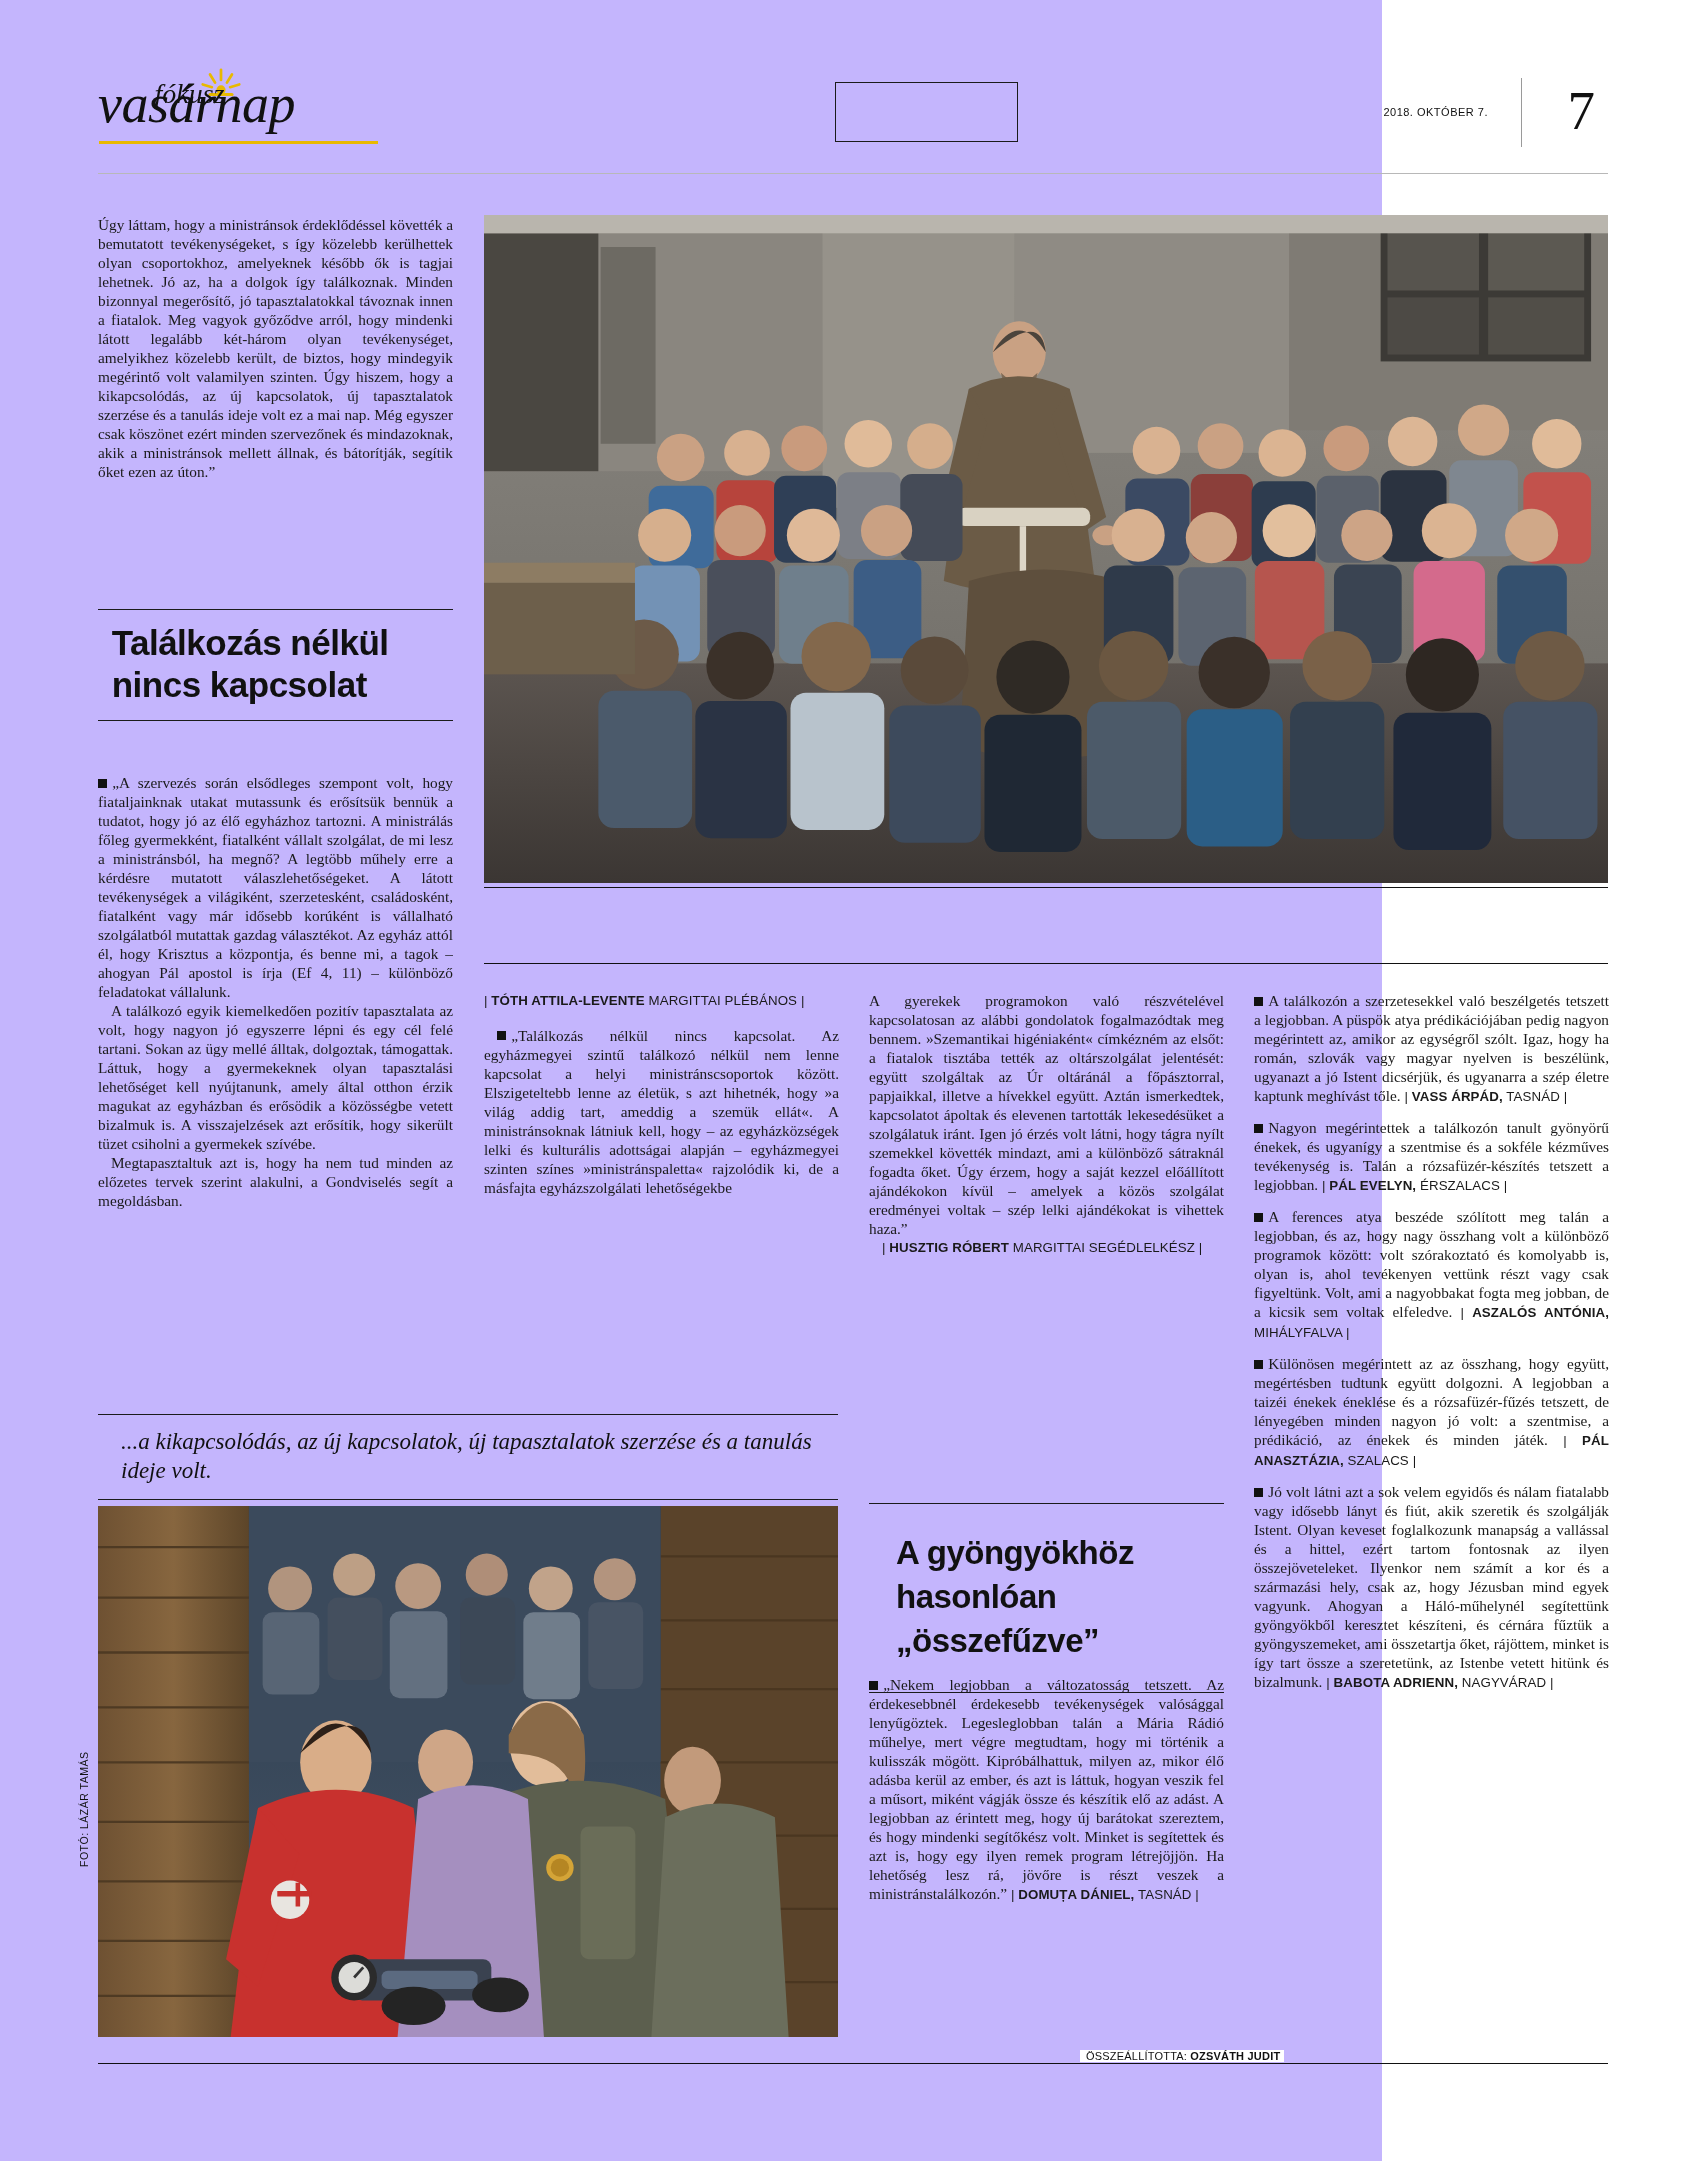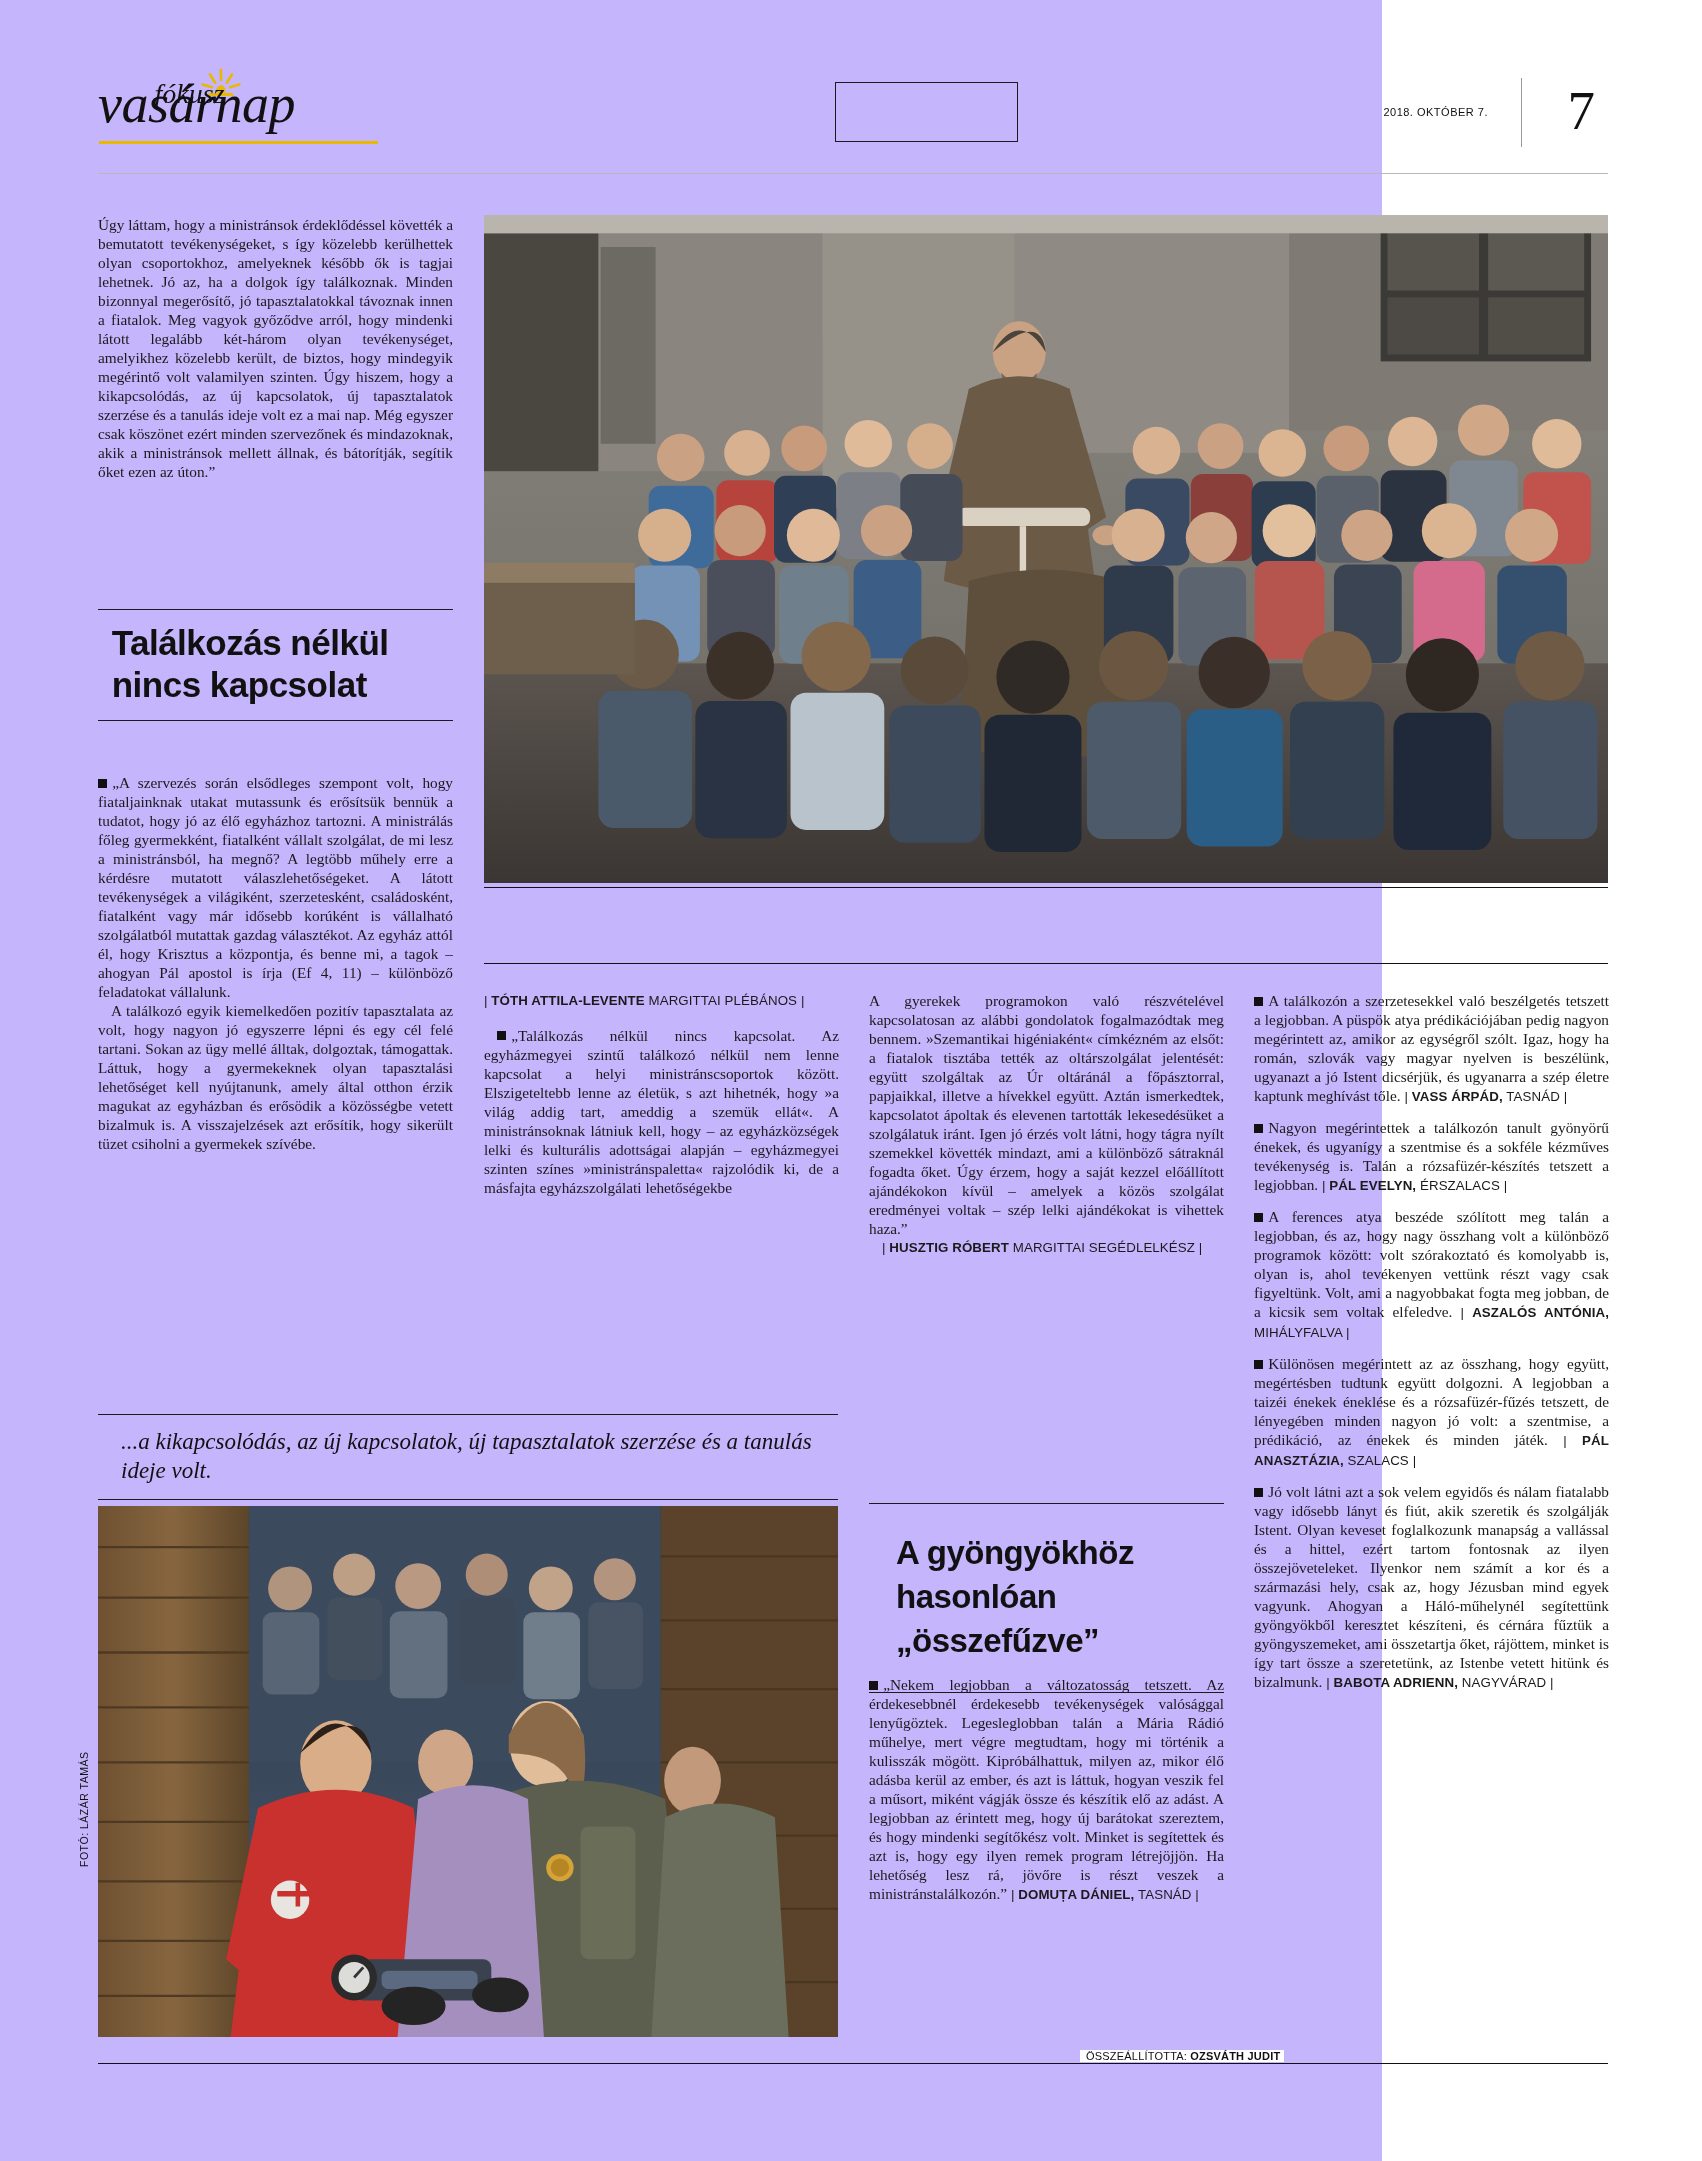--- a/index.html
+++ b/index.html
@@ -344,20 +344,21 @@
     <p>Úgy láttam, hogy a ministránsok érdeklődéssel követték a bemutatott tevékenységeket, s így közelebb kerülhettek olyan csoportokhoz, amelyeknek később ők is tagjai lehetnek. Jó az, ha a dolgok így találkoznak. Minden bizonnyal megerősítő, jó tapasztalatokkal távoznak innen a fiatalok. Meg vagyok győződve arról, hogy mindenki látott legalább két-három olyan tevékenységet, amelyikhez közelebb került, de biztos, hogy mindegyik megérintő volt valamilyen szinten. Úgy hiszem, hogy a kikapcsolódás, az új kapcsolatok, új tapasztalatok szerzése és a tanulás ideje volt ez a mai nap. Még egyszer csak köszönet ezért minden szervezőnek és mindazoknak, akik a ministránsok mellett állnak, és bátorítják, segítik őket ezen az úton.”</p>
   </div>
 
   <div class="headline-box">
     <h1>Találkozás nélkül nincs kapcsolat</h1>
   </div>
 
   <div class="left-body col-text">
     <p><span class="sq"></span><span>„A szervezés során elsődleges szempont volt, hogy fiataljainknak utakat mutassunk és erősítsük bennük a tudatot, hogy jó az élő egyházhoz tartozni. A ministrálás főleg gyermekként, fiatalként vállalt szolgálat, de mi lesz a ministránsból, ha megnő? A legtöbb műhely erre a kérdésre mutatott válaszlehetőségeket. A látott tevékenységek a világiként, szerzetesként, családosként, fiatalként vagy már idősebb korúként is vállalható szolgálatból mutattak gazdag választékot. Az egyház attól él, hogy Krisztus a központja, és benne mi, a tagok – ahogyan Pál apostol is írja (Ef 4, 11) – különböző feladatokat vállalunk.</span></p>
     <p>A találkozó egyik kiemelkedően pozitív tapasztalata az volt, hogy nagyon jó egyszerre lépni és egy cél felé tartani. Sokan az ügy mellé álltak, dolgoztak, támogattak. Láttuk, hogy a gyermekeknek olyan tapasztalási lehetőséget kell nyújtanunk, amely által otthon érzik magukat az egyházban és erősödik a közösségbe vetett bizalmuk is. A visszajelzések azt erősítik, hogy sikerült tüzet csiholni a gyermekek szívébe.</p>
+    <p>Megtapasztaltuk azt is, hogy ha nem tud minden az előzetes tervek szerint alakulni, a Gondviselés segít a megoldásban.</p>
   </div>
 
   <div class="photo1-wrap">
     <svg width="1124" height="668" viewBox="0 0 2457 1460" preserveAspectRatio="none">
       <defs>
         <linearGradient id="wallg" x1="0" y1="0" x2="0" y2="1">
           <stop offset="0" stop-color="#8d8a84"></stop>
           <stop offset="1" stop-color="#6a6761"></stop>
         </linearGradient>
         <linearGradient id="floorg" x1="0" y1="0" x2="0" y2="1">

